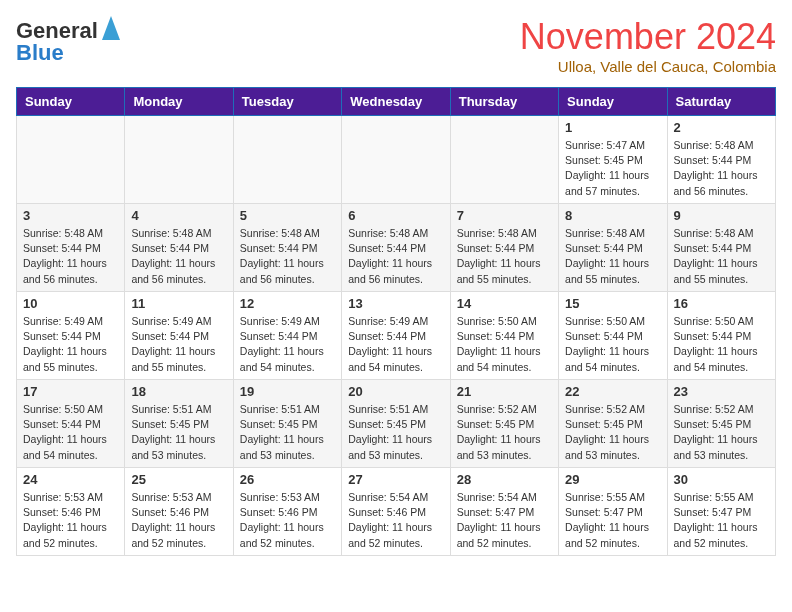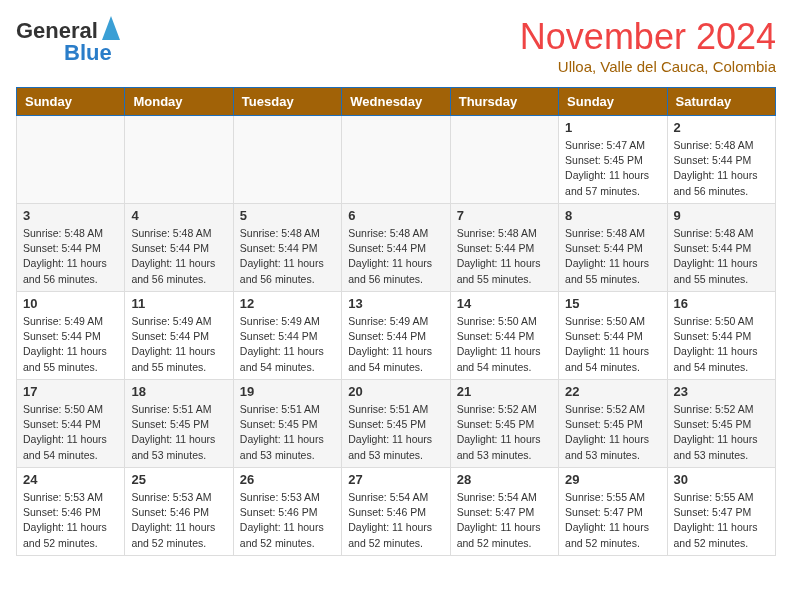--- a/index.html
+++ b/index.html
@@ -43,21 +43,21 @@
     .title-block .subtitle {
       font-size: 15px;
       color: #a16207;
     }
     .calendar {
       width: 100%;
       border-collapse: collapse;
       border: 1px solid #ccc;
     }
     .calendar th {
-      background: #a16207;
+      background: #4c1d95;
       color: #fff;
       font-size: 13px;
       font-weight: bold;
       padding: 6px 8px;
       text-align: left;
       border: 1px solid #1e6db8;
     }
     .calendar td {
       vertical-align: top;
       border: 1px solid #ddd;
@@ -92,21 +92,21 @@
 <div class="header">
   <div class="logo">
     <div class="logo-wrapper">
       <div>
         <div style="display:flex;align-items:flex-end;gap:0">
           <span class="logo-text">General</span>
           <svg width="22" height="28" viewBox="0 0 22 28" style="margin-left:2px;margin-top:-2px">
             <polygon points="11,2 20,26 2,26" fill="#3a9fd5"></polygon>
           </svg>
         </div>
-        <div style="display:flex;align-items:center;margin-left:48px;">
+        <div style="display:flex;align-items:center;">
           <span class="logo-text" style="color:#2a7dc9;">Blue</span>
         </div>
       </div>
     </div>
   </div>
   <div class="title-block">
     <h1>November 2024</h1>
     <div class="subtitle">Ulloa, Valle del Cauca, Colombia</div>
   </div>
 </div>

